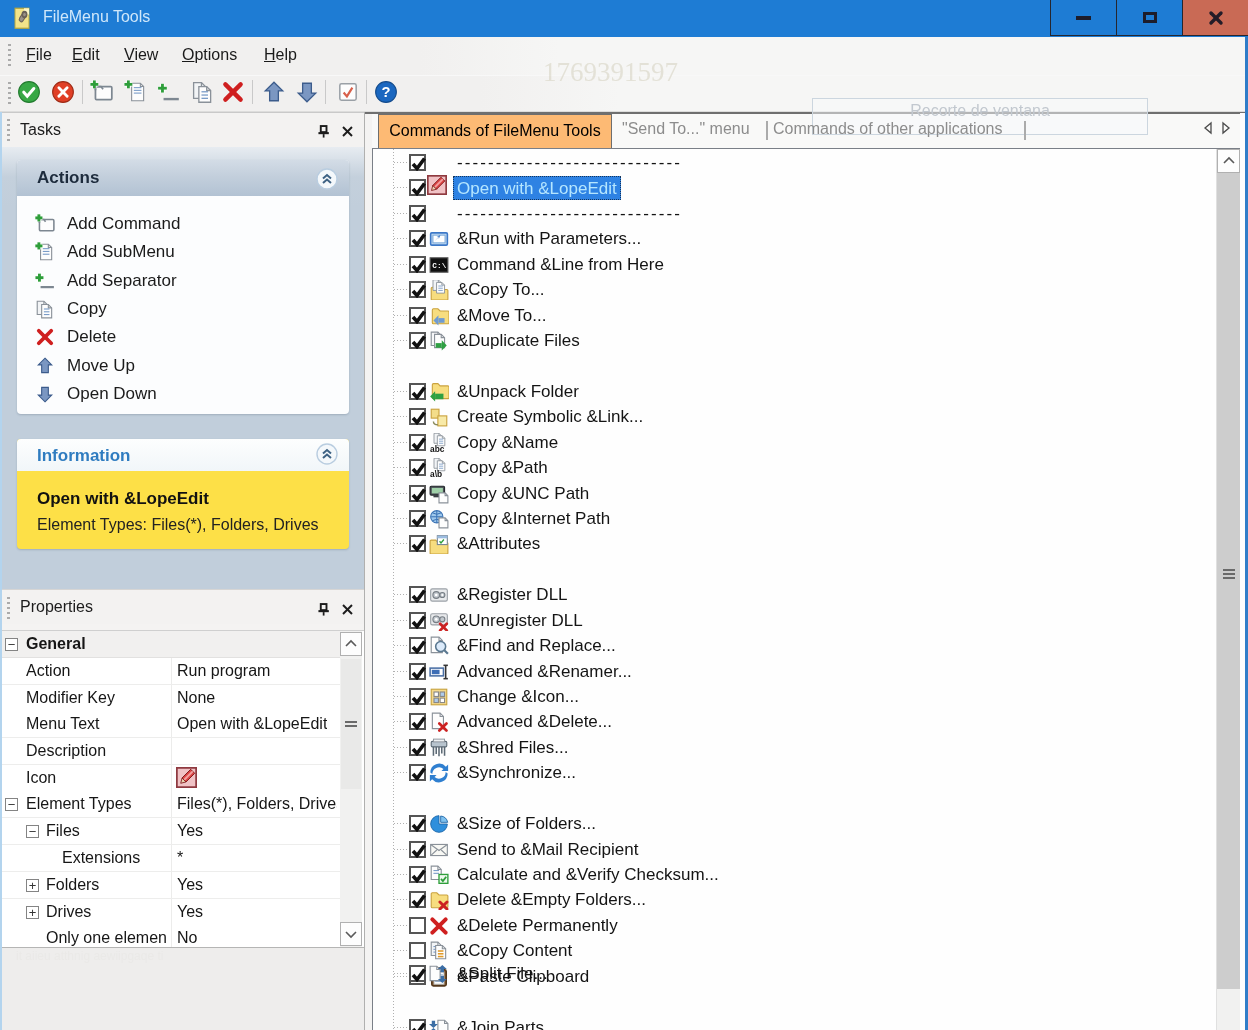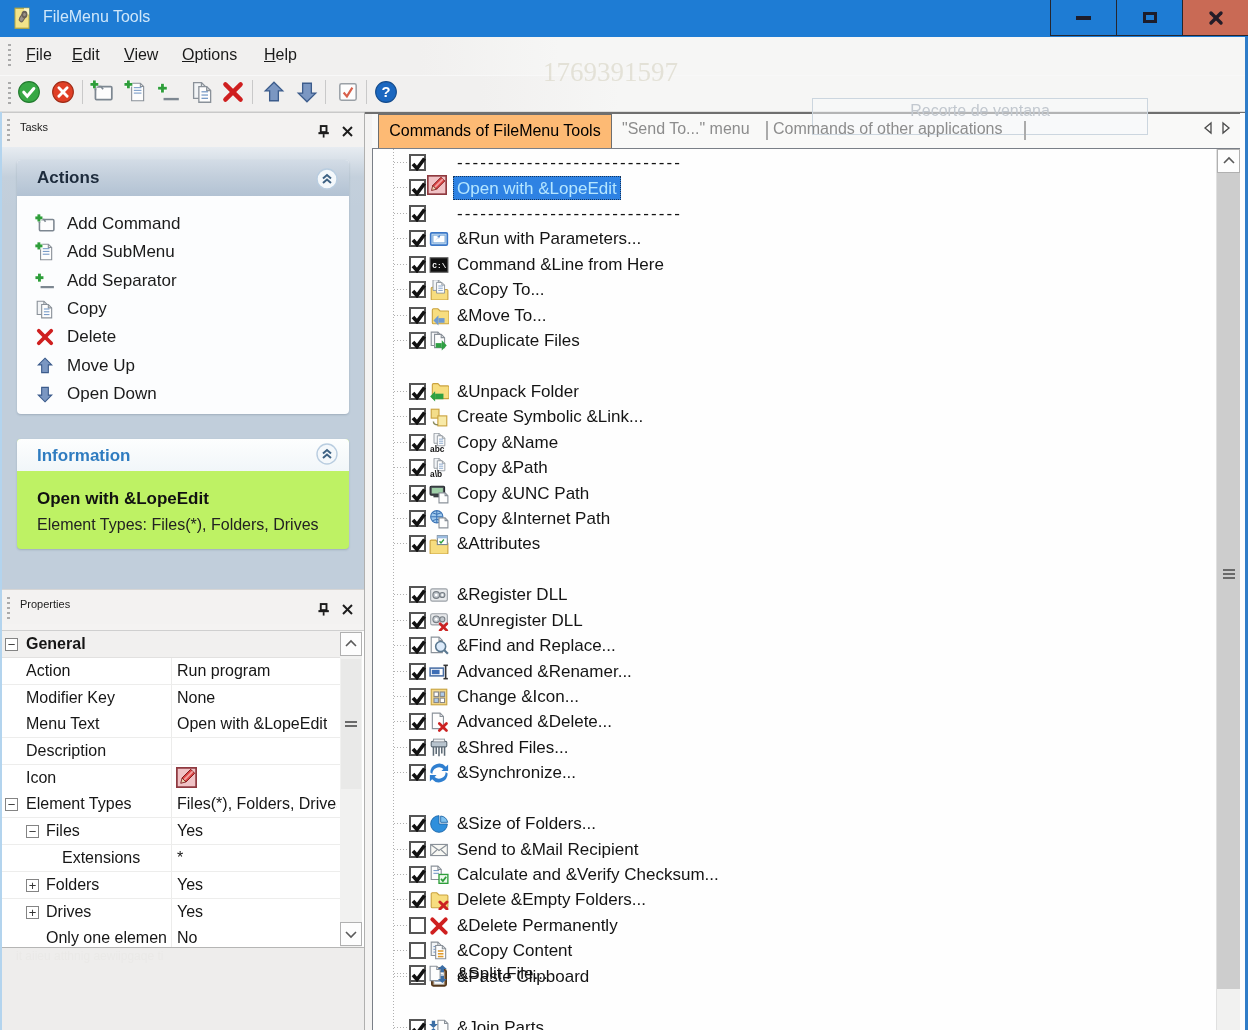--- a/index.html
+++ b/index.html
@@ -8,21 +8,21 @@
 .ti{display:flex;align-items:center;justify-content:center;}
 #titlebar{left:0;top:0;width:1248px;height:37px;background:#1e7cd4;}
 #titlebar .cap{position:absolute;left:43px;top:8px;font-size:16px;color:#cfe7fa;}
 .tbtn{position:absolute;top:0;height:36px;width:66px;border-left:1px solid #26262e;border-bottom:1px solid #26262e;}
 #menubar{left:0;top:37px;width:1248px;height:38px;background:linear-gradient(to right,#f1f0ef 0 420px,#f6f6f5 560px);}
 .mi{position:absolute;top:9px;font-size:16px;color:#1a1a1a;}
 #toolbar{left:0;top:75px;width:1248px;height:37px;background:linear-gradient(to right,#f1f0ef 0 480px,#f6f6f5 620px);border-top:1px solid #f8f8f8;border-bottom:1px solid #dddddc;}
 .tic{position:absolute;top:80px;}
 .tsep{position:absolute;top:80px;width:1px;height:24px;background:#c9c9c9;}
 .phead{position:absolute;left:0;width:364px;height:35px;background:#f3f2f1;}
-.phead .t{position:absolute;left:20px;top:8px;font-size:11px;color:#1c1c1c;}
+.phead .t{position:absolute;left:20px;top:8px;font-size:16px;color:#1c1c1c;}
 #tasksbody{left:0;top:147px;width:364px;height:442px;background:linear-gradient(#e7ecf1 0,#c4d0dc 30px,#c1cedb 60px,#c1cedb);border-left:2px solid #b3d4ee;}
 .grp{position:absolute;border-radius:4px;background:#fcfdfe;box-shadow:0 1px 2px rgba(60,80,100,.25);}
 .grp .hdr{position:absolute;left:0;top:0;width:100%;border-radius:4px 4px 0 0;}
 .aitem{position:absolute;left:18px;display:flex;align-items:center;gap:12px;font-size:17px;color:#1b1b1b;}.aitem svg{width:20px;height:20px;}
 #propgrid{left:0;top:630px;width:364px;height:317px;background:#fff;border-top:1px solid #cfcfcf;overflow:hidden;}
 .prow{position:absolute;left:0;width:340px;height:27px;border-bottom:1px solid #ededec;background:#fff;}
 .prow.cat{background:#f1f0ef;border-bottom:1px solid #e2e1e0;}
 .prow .nm{position:absolute;top:4px;font-size:16px;color:#161616;white-space:nowrap;}
 .prow .vl{position:absolute;left:177px;top:4px;font-size:16px;color:#161616;white-space:nowrap;max-width:160px;overflow:hidden;}
 .pm{position:absolute;width:13px;height:13px;border:1px solid #848484;background:#fff;font-size:13px;line-height:11px;text-align:center;color:#333;}
@@ -269,21 +269,21 @@
       </svg>
       <span>Move Up</span>
     </div>
 <div class="aitem" style="top:224px;">
       <svg width="18" height="18" viewBox="0 0 18 18">
         <path d="M9,16 l6,-6 h-3 v-7 h-6 v7 h-3 z" fill="#7b97c2" stroke="#3c5c8c" stroke-width="1"></path>
       </svg>
       <span>Open Down</span>
     </div>
 </div>
-<div class="grp" style="left:17px;top:439px;width:332px;height:110px;background:#bef264;">
+<div class="grp" style="left:17px;top:439px;width:332px;height:110px;background:#fde047;">
 <div class="hdr" style="height:32px;background:linear-gradient(#fdfefe,#f1f6f9);"></div>
 <div class="abs" style="left:20px;top:7px;font-size:17px;font-weight:bold;color:#2f7cc0;">Information</div>
 <div class="abs" style="left:299px;top:4px;"><svg width="22" height="22" viewBox="0 0 22 22">
         <circle cx="11" cy="11" r="10" fill="#f4f8fb" stroke="#b9cde0" stroke-width="1.4"></circle>
         <g stroke="#3e6284" stroke-width="2" fill="none">
           <path d="M7,10.5 l4,-3.5 4,3.5"></path>
           <path d="M7,15 l4,-3.5 4,3.5"></path>
         </g>
       </svg></div>
 <div class="abs" style="left:20px;top:50px;font-size:17px;font-weight:bold;color:#111;">Open with &amp;LopeEdit</div>

